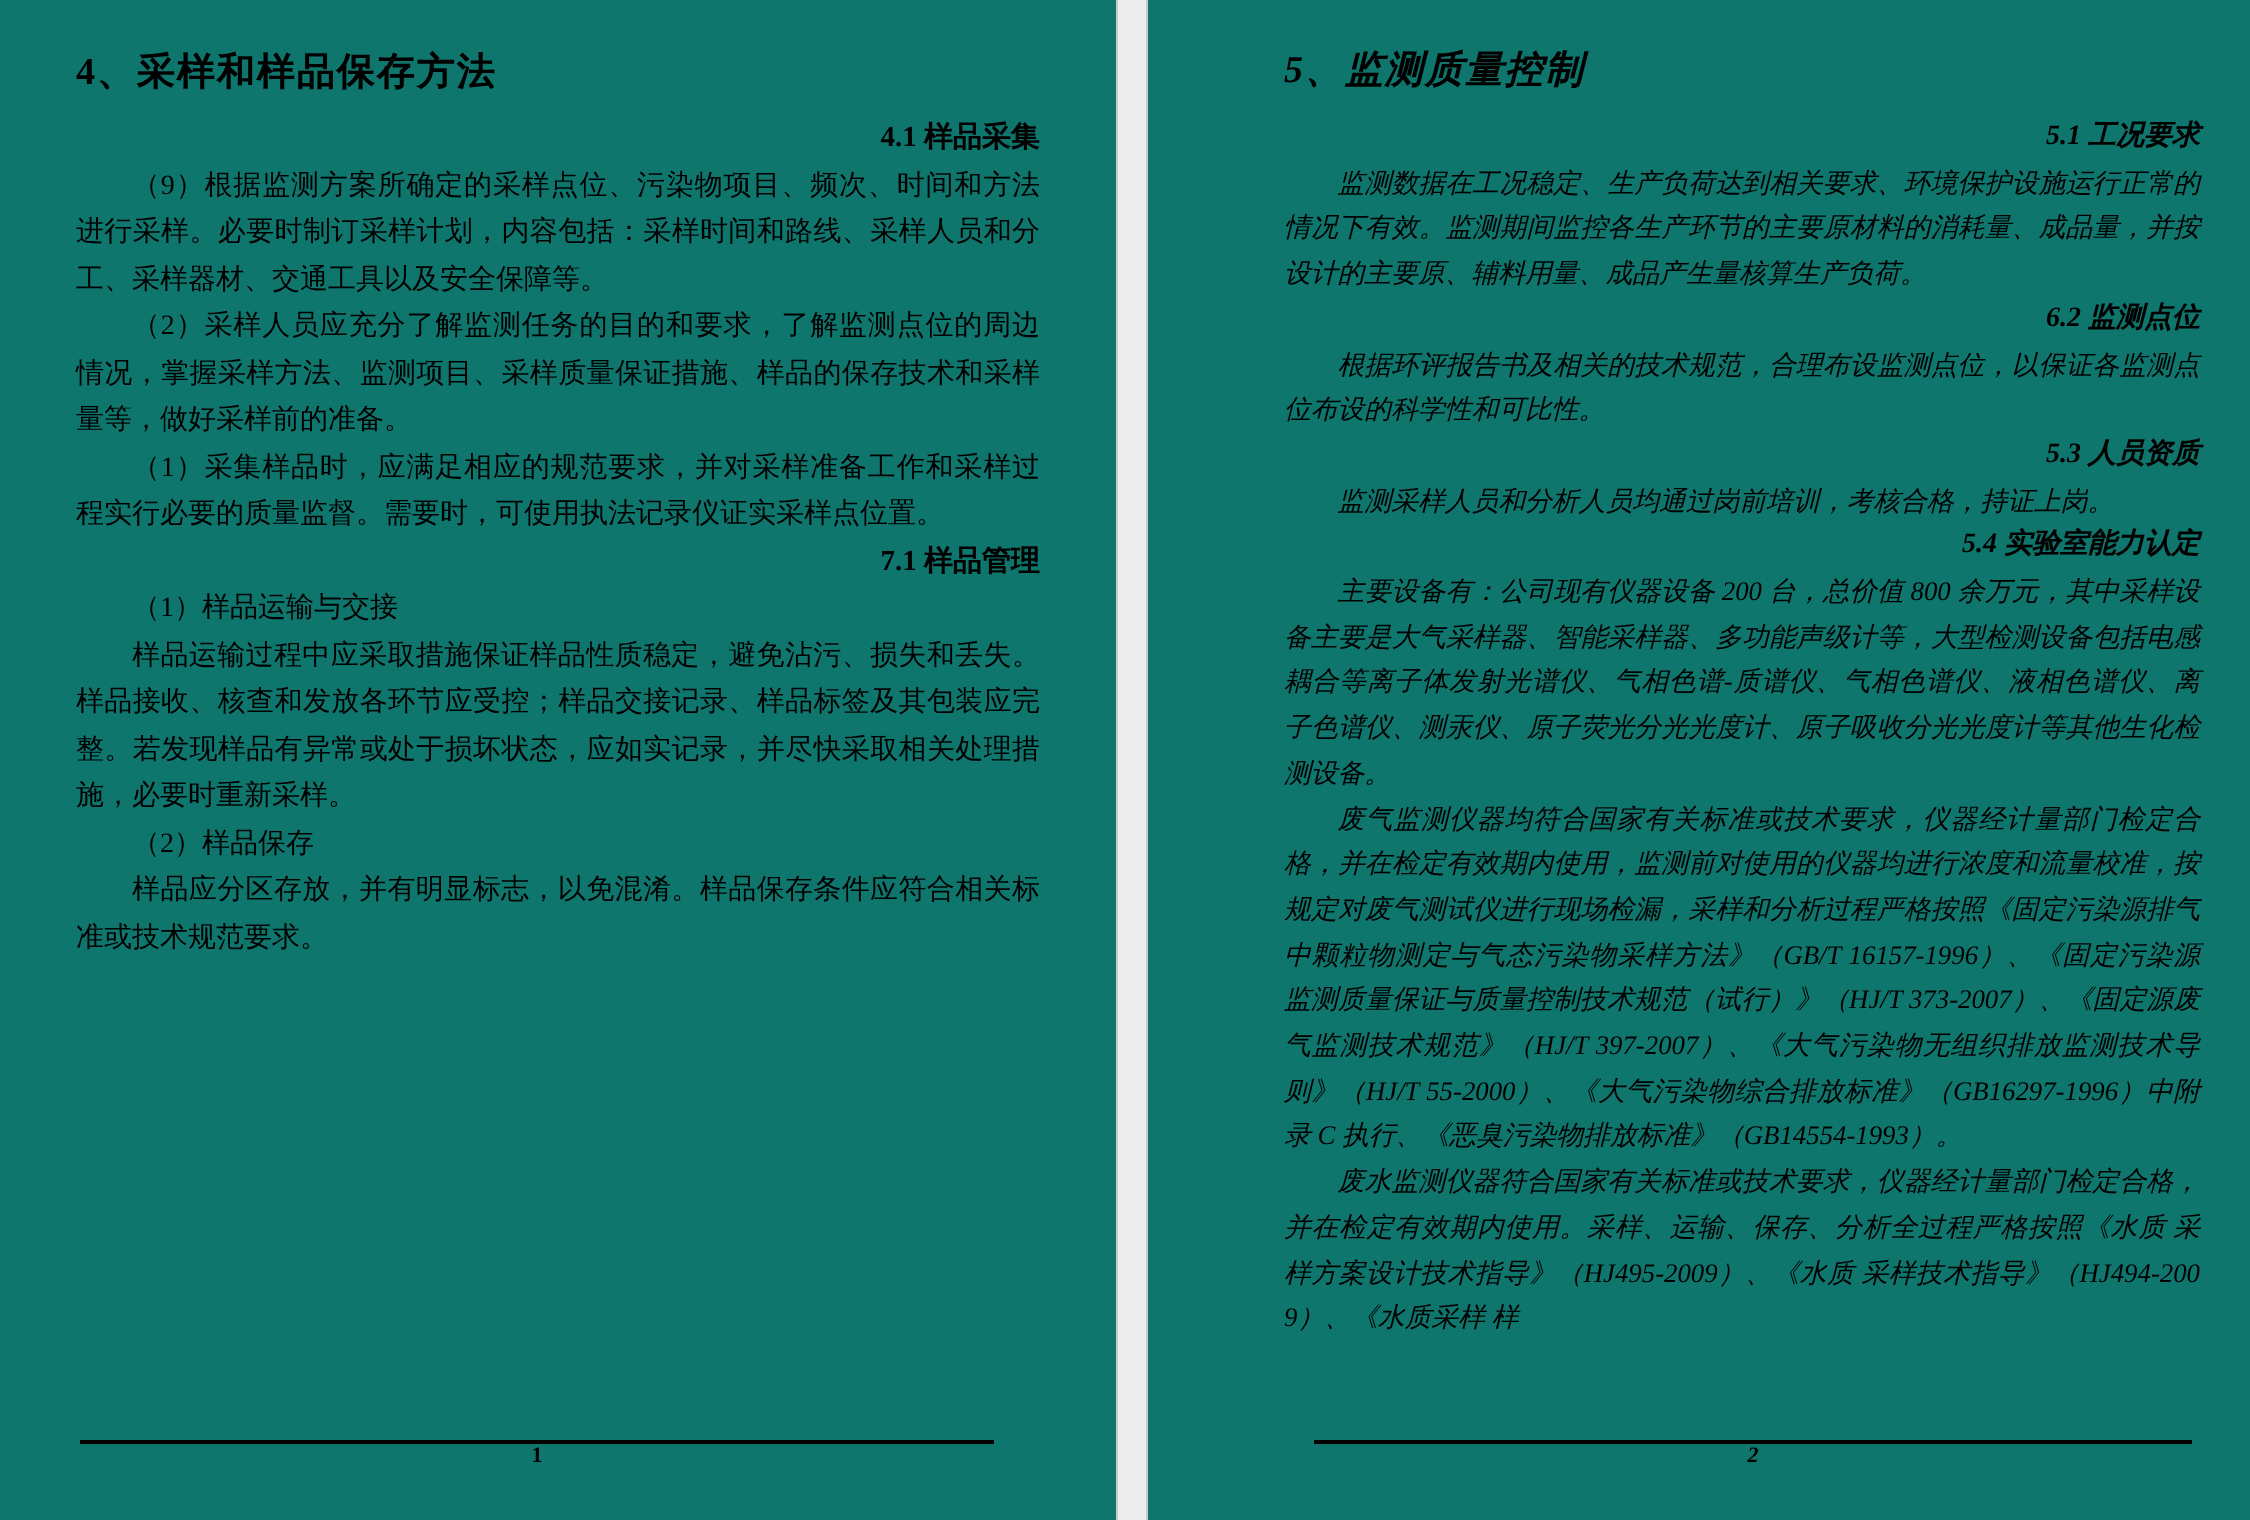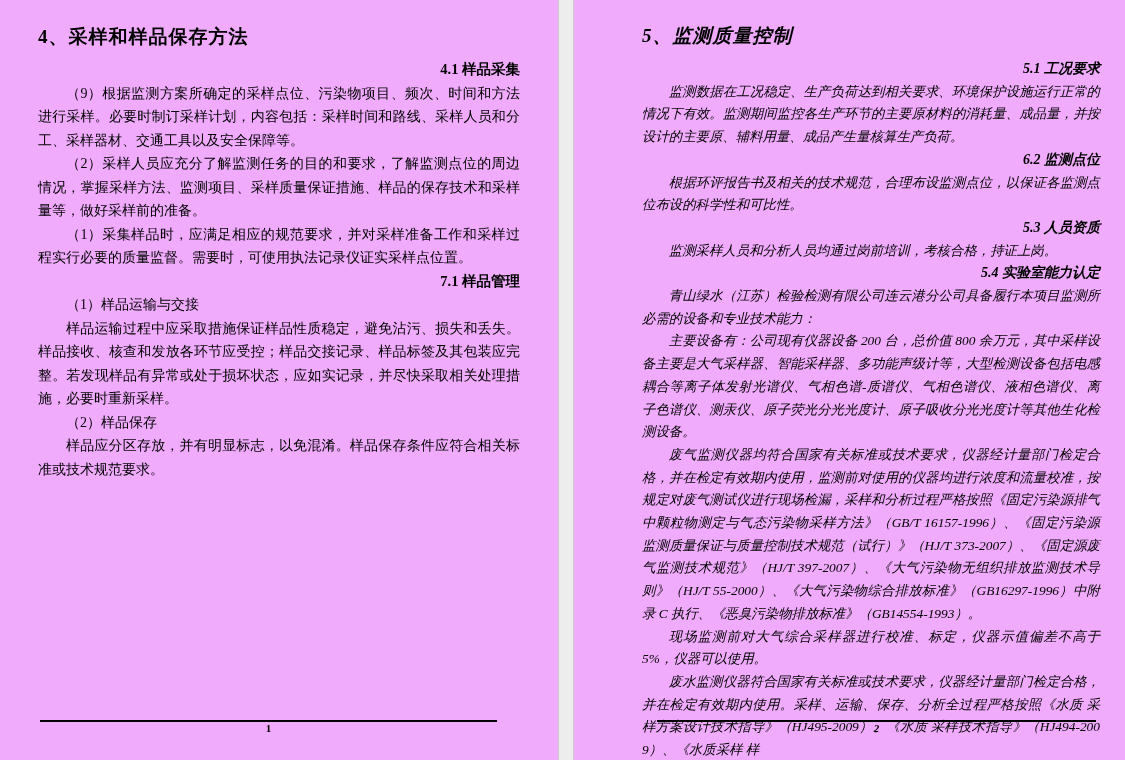--- a/index.html
+++ b/index.html
@@ -8,21 +8,21 @@
     position: relative;
     overflow: hidden;
     background: #ffffff;
     color: #000;
     font-family: "Liberation Serif", "DejaVu Serif", serif;
   }
   * { box-sizing: border-box; }
 
   .page {
     position: absolute; top: 0; height: 760px;
-    background: #f0abfc;
+    background: #0f766e;
   }
   .page-left  { left: 0;    width: 558px; }
   .page-right { left: 574px; width: 551px; font-style: italic; }
 
   .page-divider {
     position: absolute; left: 558px; top: 0;
     width: 16px; height: 760px;
     background: #ededed;
     border-left: 1px solid #c9c9c9;
     border-right: 1px solid #c9c9c9;
@@ -99,24 +99,22 @@
     <h2 class="sec-h">5.1 工况要求</h2>
     <p class="para">监测数据在工况稳定、生产负荷达到相关要求、环境保护设施运行正常的情况下有效。监测期间监控各生产环节的主要原材料的消耗量、成品量，并按设计的主要原、辅料用量、成品产生量核算生产负荷。</p>
 
     <h2 class="sec-h">6.2 监测点位</h2>
     <p class="para">根据环评报告书及相关的技术规范，合理布设监测点位，以保证各监测点位布设的科学性和可比性。</p>
 
     <h2 class="sec-h">5.3 人员资质</h2>
     <p class="para">监测采样人员和分析人员均通过岗前培训，考核合格，持证上岗。</p>
 
     <h2 class="sec-h">5.4 实验室能力认定</h2>
-    <p class="para">青山绿水（江苏）检验检测有限公司连云港分公司具备履行本项目监测所必需的设备和专业技术能力：</p>
     <p class="para">主要设备有：公司现有仪器设备 200 台，总价值 800 余万元，其中采样设备主要是大气采样器、智能采样器、多功能声级计等，大型检测设备包括电感耦合等离子体发射光谱仪、气相色谱-质谱仪、气相色谱仪、液相色谱仪、离子色谱仪、测汞仪、原子荧光分光光度计、原子吸收分光光度计等其他生化检测设备。</p>
     <p class="para">废气监测仪器均符合国家有关标准或技术要求，仪器经计量部门检定合格，并在检定有效期内使用，监测前对使用的仪器均进行浓度和流量校准，按规定对废气测试仪进行现场检漏，采样和分析过程严格按照《固定污染源排气中颗粒物测定与气态污染物采样方法》（GB/T 16157-1996）、《固定污染源监测质量保证与质量控制技术规范（试行）》（HJ/T 373-2007）、《固定源废气监测技术规范》（HJ/T 397-2007）、《大气污染物无组织排放监测技术导则》（HJ/T 55-2000）、《大气污染物综合排放标准》（GB16297-1996）中附录 C 执行、《恶臭污染物排放标准》（GB14554-1993）。</p>
-    <p class="para">现场监测前对大气综合采样器进行校准、标定，仪器示值偏差不高于 5%，仪器可以使用。</p>
     <p class="para">废水监测仪器符合国家有关标准或技术要求，仪器经计量部门检定合格，并在检定有效期内使用。采样、运输、保存、分析全过程严格按照《水质 采样方案设计技术指导》（HJ495-2009）、《水质 采样技术指导》（HJ494-2009）、《水质采样 样</p>
   </div>
 
   <div class="footer footer-right">
     <div class="footer-rule"></div>
     <div class="page-number">2</div>
   </div>
 </div>
 
 </body></html>

